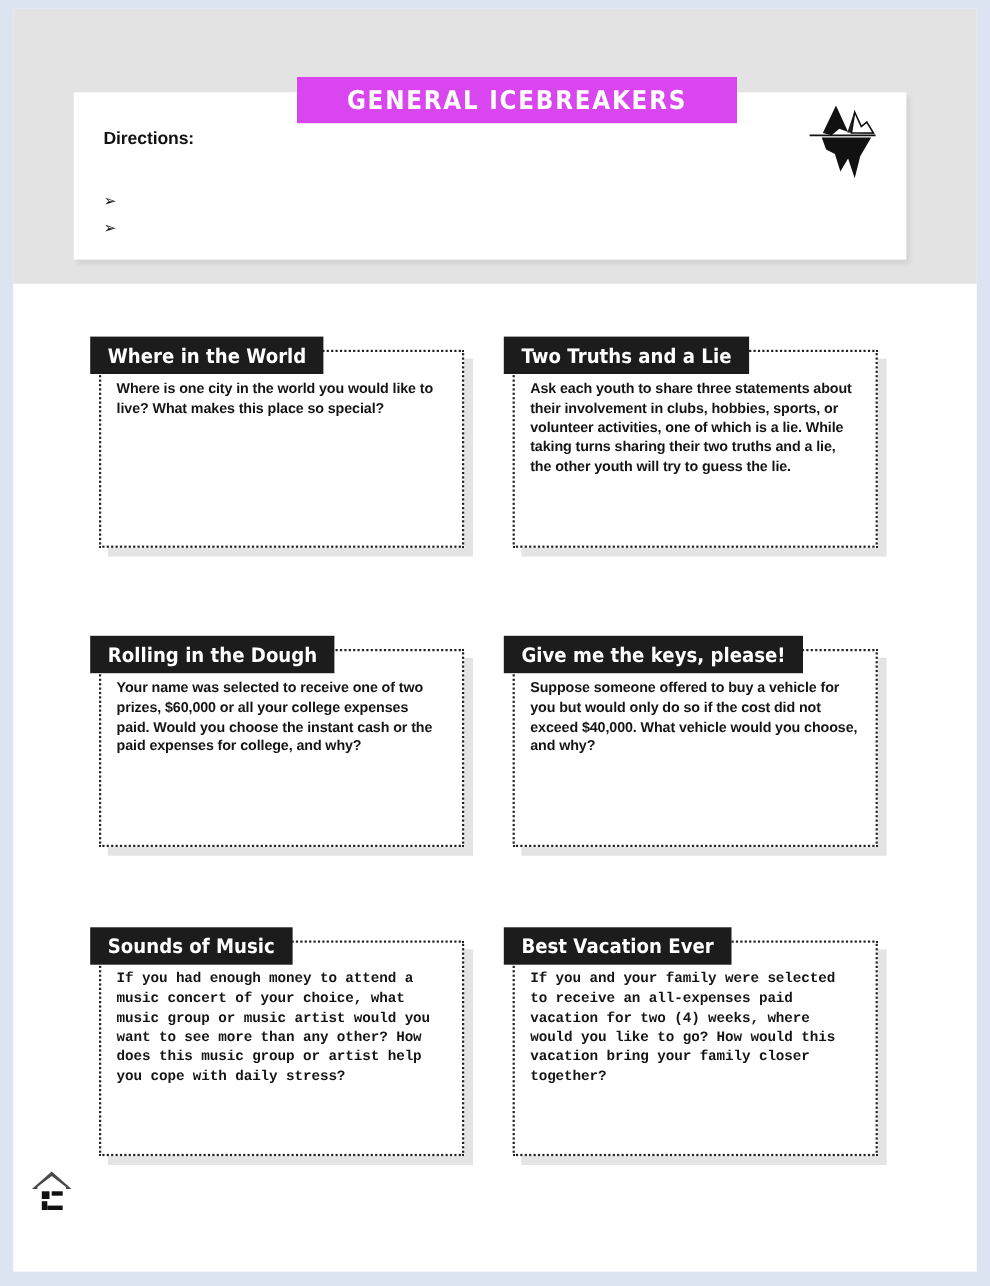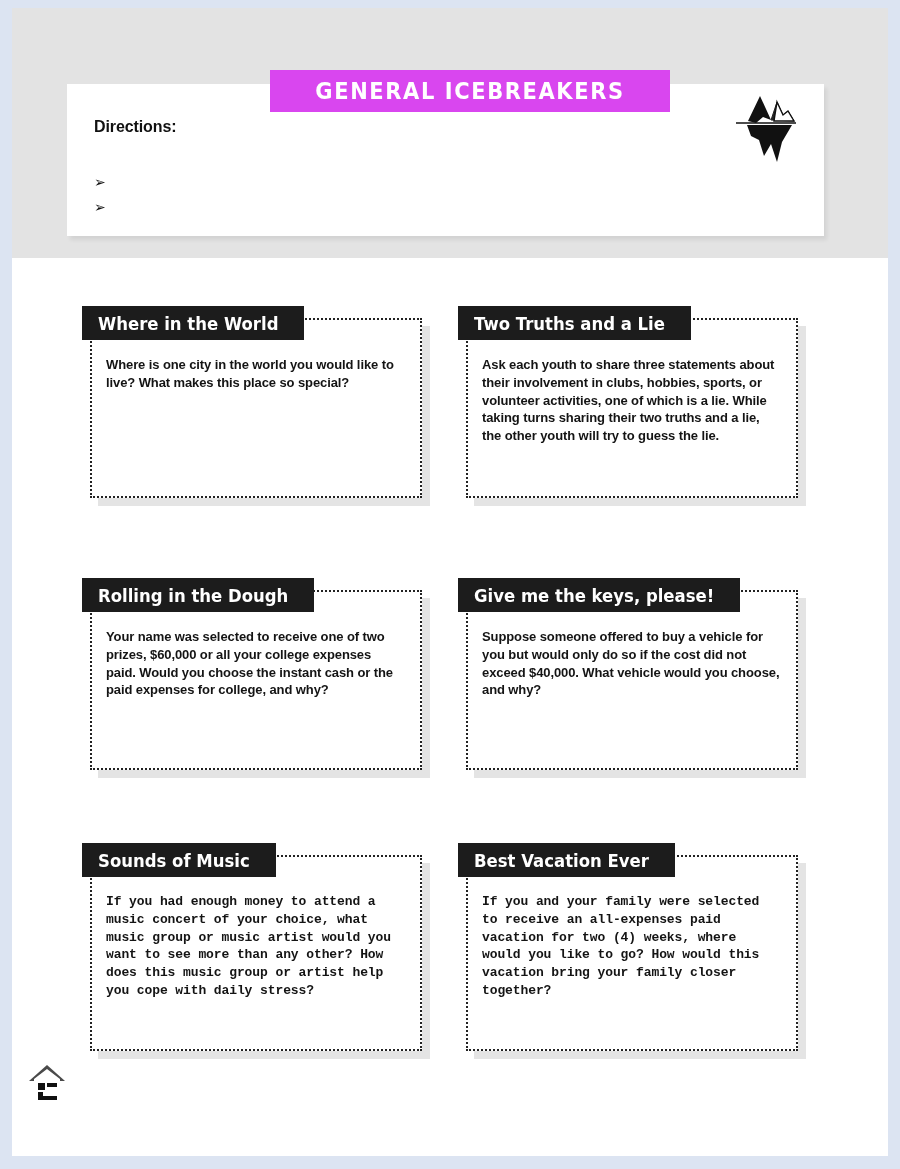--- a/index.html
+++ b/index.html
@@ -153,31 +153,30 @@
   .card .body-text {
     position: absolute;
     left: 14px;
     top: 24px;
     width: 298px;
     font-size: 13px;
     font-weight: 700;
     color: #141414;
     line-height: 1.37;
     letter-spacing: -0.1px;
-    margin-top: 12px;
   }
   .card .banner {
     position: absolute;
     left: 0px;
     top: 0px;
     height: 34px;
     background: #1c1c1c;
     display: flex;
     align-items: center;
-    padding: 0 26px 0 16px;
+    padding: 0 16px 0 16px;
     z-index: 3;
   }
   .card .banner-text {
     font-family: "DejaVu Sans", sans-serif;
     color: #ffffff;
     font-size: 16.5px;
     font-weight: 700;
     white-space: nowrap;
     transform: scaleY(1.1);
   }

